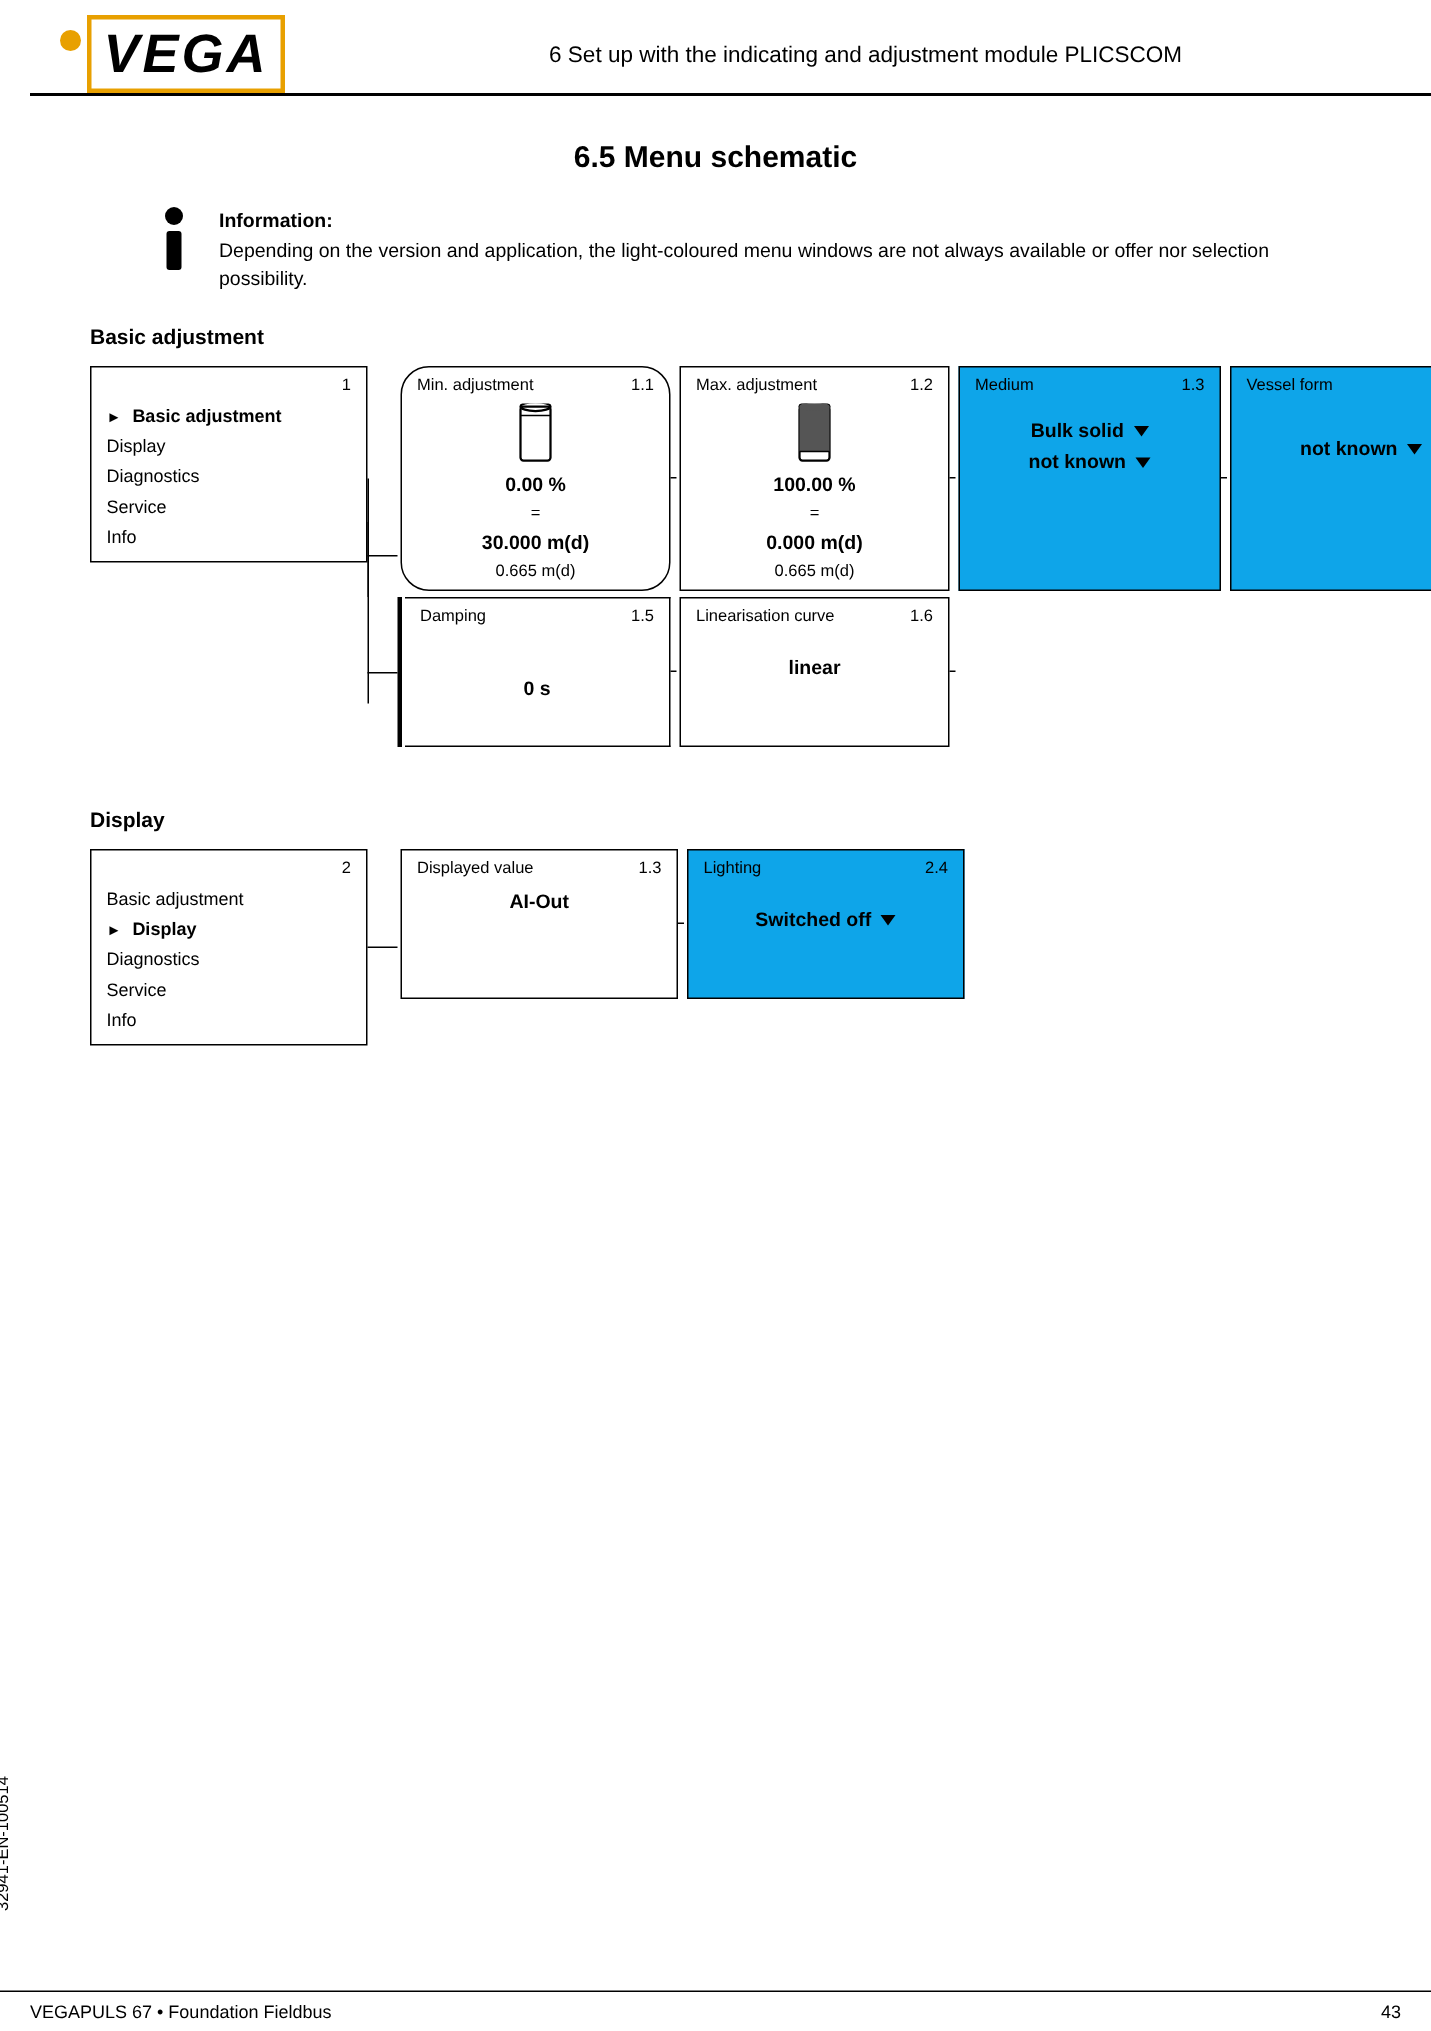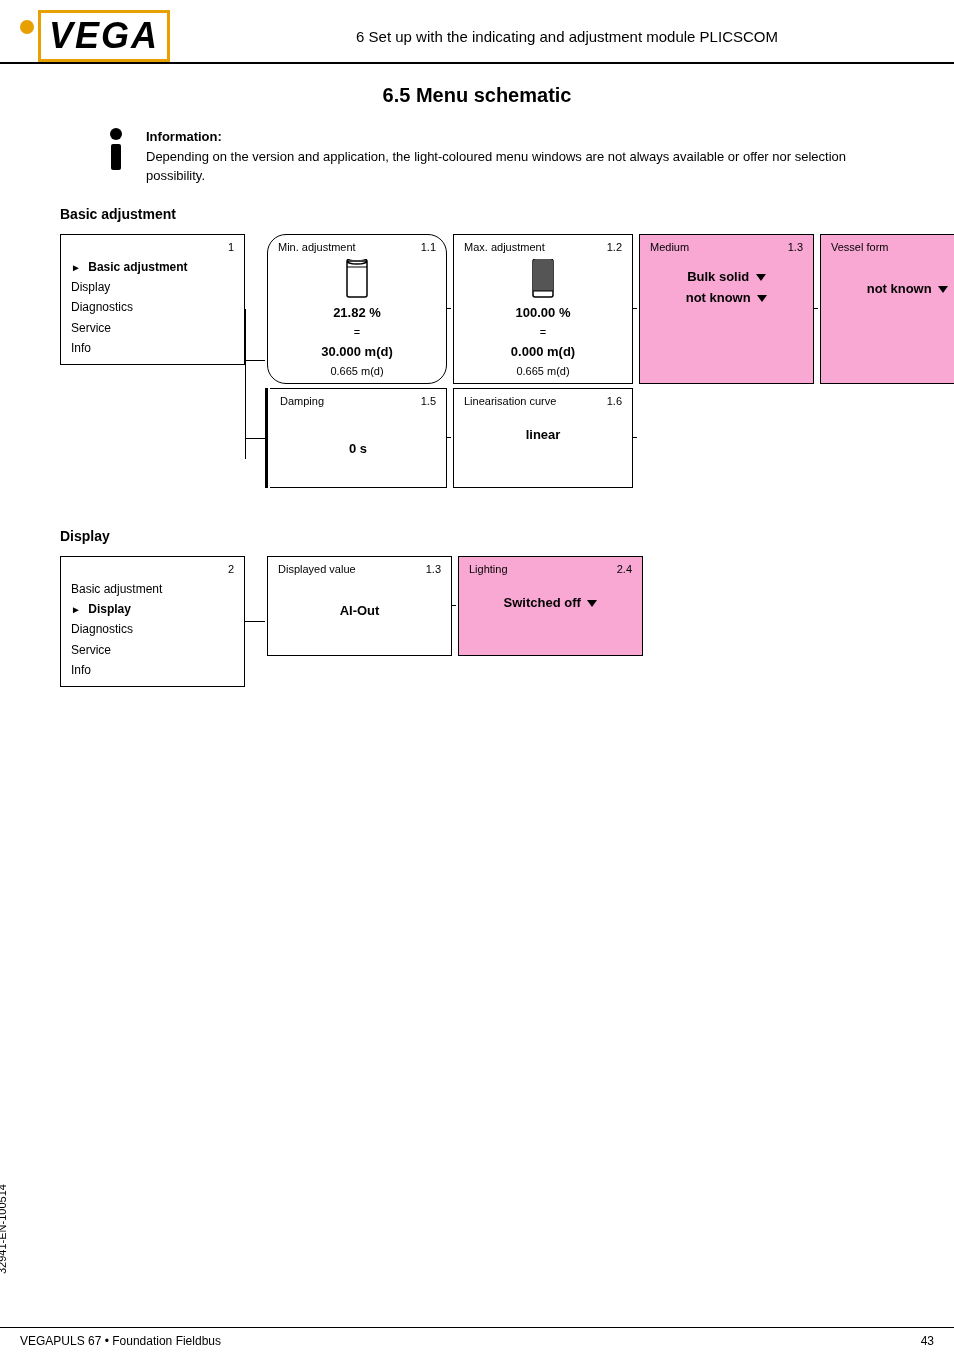--- a/index.html
+++ b/index.html
@@ -13,20 +13,21 @@
       position: relative;
     }
 
     
     .page-header {
       display: flex;
       align-items: center;
       padding: 10px 20px 0 20px;
       border-bottom: 2px solid #000;
       margin-bottom: 10px;
+      margin-left: 20px;
     }
     .logo-container {
       display: flex;
       align-items: center;
       margin-right: 30px;
     }
     .logo-box {
       border: 3px solid #e8a000;
       padding: 2px 8px;
       display: flex;
@@ -58,20 +59,21 @@
     .page-content {
       padding: 10px 60px 60px 60px;
     }
 
     
     .section-main-title {
       font-size: 20px;
       font-weight: bold;
       text-align: center;
       margin-bottom: 20px;
+      margin-top: 10px;
     }
 
     
     .info-box {
       display: flex;
       align-items: flex-start;
       margin-bottom: 20px;
       padding-left: 40px;
       justify-content: space-between;
     }
@@ -193,21 +195,21 @@
     
     .info-svg-icon {
       width: 32px;
       height: 46px;
       flex-shrink: 0;
       margin-right: 14px;
     }
 
     
     .light-box {
-      background: #f9a8d4;
+      background: #0ea5e9;
     }
   </style>
 </head>
 <body>
 
 <div class="page-header">
   <div class="logo-container">
     <div class="logo-dot"></div>
     <div class="logo-box">
       <span class="logo-text">VEGA</span>
@@ -264,21 +266,21 @@
             <span class="menu-box-number">1.1</span>
           </div>
 
           <div style="display:flex; align-items:center; justify-content:center; margin:6px 0;">
             <svg width="28" height="40" viewBox="0 0 28 40">
               <rect x="4" y="2" width="20" height="36" rx="2" fill="none" stroke="#000" stroke-width="1.5"></rect>
               <ellipse cx="14" cy="2" rx="10" ry="3" fill="none" stroke="#000" stroke-width="1.5"></ellipse>
               <line x1="4" y1="8" x2="24" y2="8" stroke="#000" stroke-width="1"></line>
             </svg>
           </div>
-          <div class="menu-box-value">21.82 %</div>
+          <div class="menu-box-value">0.00 %</div>
           <div class="menu-box-extra">=</div>
           <div class="menu-box-value">30.000 m(d)</div>
           <div class="menu-box-extra">0.665 m(d)</div>
         </div>
 
         <div style="width:4px; height:1px; background:#000; align-self:center; flex-shrink:0;"></div>
 
         <div class="menu-box menu-box-sub" style="min-width:180px; min-height:110px;">
           <div class="menu-box-header">
             <span class="menu-box-title">Max. adjustment</span>
@@ -388,21 +390,21 @@
 
       <div style="width:20px; height:1px; background:#000; align-self:center; flex-shrink:0;"></div>
 
       <div style="display:flex; align-items:stretch;">
 
         <div class="menu-box menu-box-sub" style="min-width:185px; min-height:100px;">
           <div class="menu-box-header">
             <span class="menu-box-title">Displayed value</span>
             <span class="menu-box-number">1.3</span>
           </div>
-          <div style="margin-top:28px;">
+          <div style="margin-top:8px;">
             <div class="menu-box-value">AI-Out</div>
           </div>
         </div>
 
         <div style="width:4px; height:1px; background:#000; align-self:center; flex-shrink:0;"></div>
 
         <div class="menu-box menu-box-sub light-box" style="min-width:185px; min-height:100px;">
           <div class="menu-box-header">
             <span class="menu-box-title">Lighting</span>
             <span class="menu-box-number">2.4</span>

